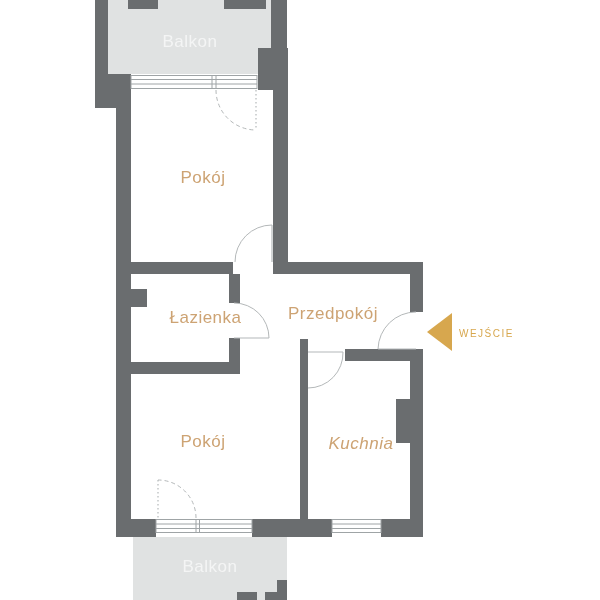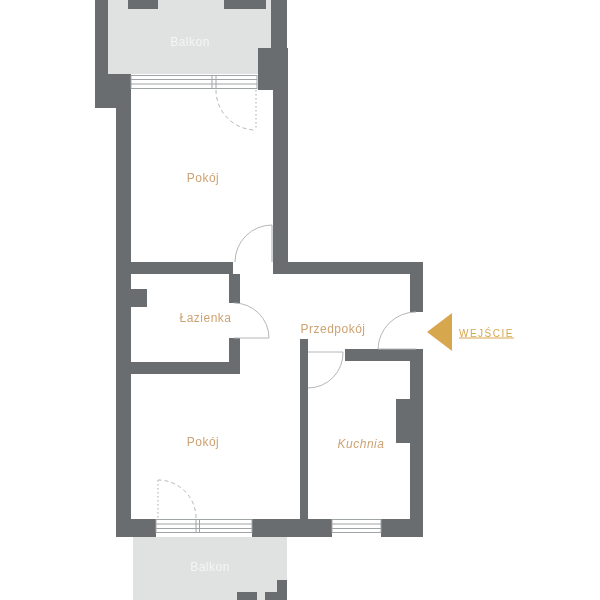--- a/index.html
+++ b/index.html
@@ -7,21 +7,21 @@
   .plan{position:absolute;inset:0;}
   svg{position:absolute;left:0;top:0;}
   .wall{fill:var(--wall);}
   .balcony{fill:var(--balcony);}
   .winframe{fill:#ffffff;stroke:var(--line);stroke-width:1;}
   .winline{stroke:var(--line);stroke-width:1;fill:none;}
   .doorline{stroke:var(--arc);stroke-width:1.2;fill:none;}
   .doorarc{stroke:var(--arc);stroke-width:1;fill:none;}
   .dashed{stroke-dasharray:4 3;}
   .dotted{stroke-dasharray:1.5 2.5;}
-  .label{position:absolute;transform:translate(-50%,-50%);font-size:12px;
+  .label{position:absolute;transform:translate(-50%,-50%);font-size:17px;
          letter-spacing:0.5px;color:var(--room-label);white-space:nowrap;}
   .balcony-label{color:var(--balcony-label);}
   .entrance-label{position:absolute;transform:translateY(-50%);font-size:10px;
          letter-spacing:1.5px;color:var(--accent);white-space:nowrap;}
 </style>
 </head>
 <body>
 
 <div class="plan">
   <svg width="600" height="600" viewBox="0 0 600 600">
@@ -94,19 +94,19 @@
       <path class="doorline dotted" d="M158,480 L158,518"></path>
       <path class="doorarc dashed" d="M196,518 A38,38 0 0 0 158,480"></path>
     </g>
 
     <polygon points="427,332 452,313 452,351" fill="var(--accent)"></polygon>
   </svg>
 
   <div class="label balcony-label" style="left:190px;top:42px;">Balkon</div>
   <div class="label" style="left:203px;top:178px;">Pokój</div>
   <div class="label" style="left:193px;top:318px;padding-left:25px;">Łazienka</div>
-  <div class="label" style="left:333px;top:329px;">Przedpokój</div>
+  <div class="label" style="left:333px;top:314px;">Przedpokój</div>
   <div class="label" style="left:203px;top:442px;">Pokój</div>
   <div class="label" style="left:361px;top:444px;font-style:italic;">Kuchnia</div>
   <div class="label balcony-label" style="left:210px;top:567px;">Balkon</div>
 
-  <div class="entrance-label" style="left:459px;top:333px;text-decoration:underline;">WEJŚCIE</div>
+  <div class="entrance-label" style="left:459px;top:333px;">WEJŚCIE</div>
 </div>
 
 </body></html>

